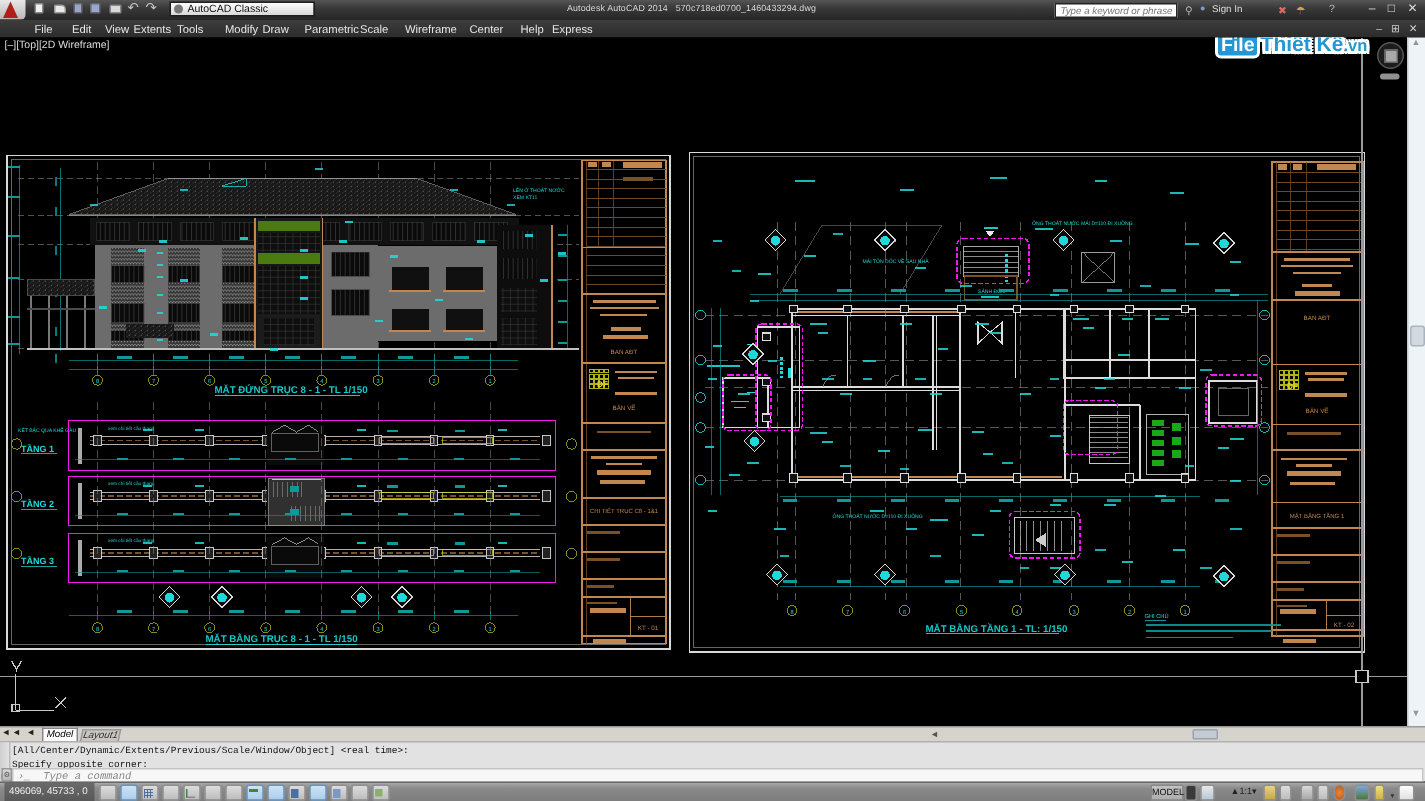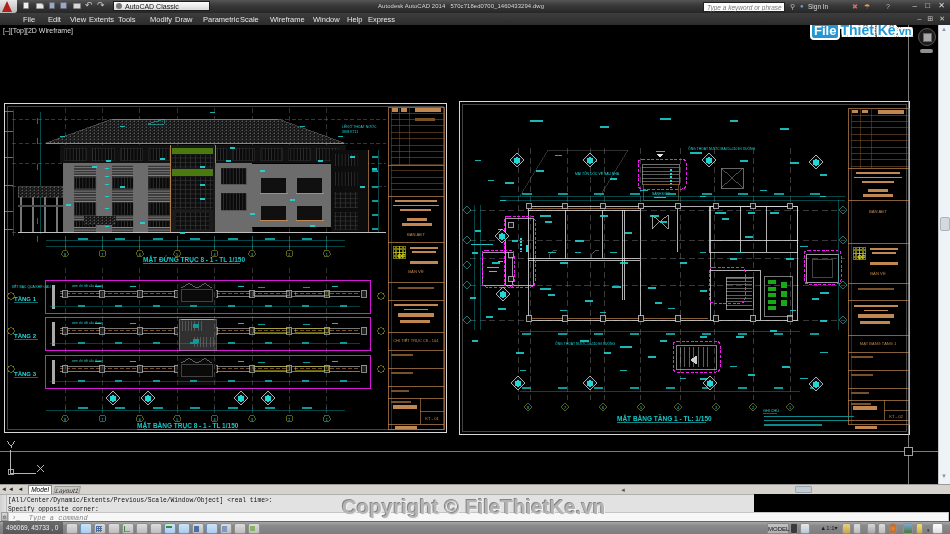--- a/index.html
+++ b/index.html
@@ -66,21 +66,21 @@
     background:#fcfcfc; border:1px solid #888; border-bottom:none;
     font-size:6.5px; font-style:italic; text-align:center; line-height:8px; color:#000; }
   #tablayout { position:absolute; left:54px; top:0.5px; width:26px; height:9px;
     background:#c9c6bf; border:1px solid #999; border-bottom:none;
     font-size:6.5px; font-style:italic; text-align:center; line-height:8px; color:#333;
     transform:skewX(-12deg); }
   #hsl { position:absolute; left:620px; top:2px; color:#555; font-size:6px; }
   #hthumb { position:absolute; left:795px; top:1px; width:17px; height:7px;
     background:#c4cbd2; border:1px solid #9aa4ae; border-radius:1px; }
   
-  #cmdarea { position:absolute; left:0; top:494px; width:754px; height:27px;
+  #cmdarea { position:absolute; left:0; top:494px; width:950px; height:27px;
     background:#e2e2e2; border-top:1px solid #b0b0b0; }
   #cmdhist { position:absolute; left:8px; top:2px; font-family:"Liberation Mono",monospace;
     font-size:6.3px; line-height:8.5px; color:#111; white-space:pre; }
   #cmdgrip { position:absolute; left:0; top:0; width:7px; height:27px;
     background:linear-gradient(90deg,#cfcfcf,#e2e2e2); border-right:1px solid #bbb; }
   #cmdinput { position:absolute; left:8px; top:17px; width:941px; height:10px;
     background:#f7f7f7; border:1px solid #c5c5c5; }
   #cmdprompt { position:absolute; left:12px; top:18.5px; font-size:7px; color:#888;
     font-style:italic; font-family:"Liberation Mono",monospace; }
   #cmdico { position:absolute; left:1px; top:18px; width:6px; height:8px; color:#557;
@@ -132,21 +132,21 @@
     <span style="left:23px">File</span>
     <span style="left:48px">Edit</span>
     <span style="left:70px">View</span>
     <span style="left:89px">Extents</span>
     <span style="left:118px">Tools</span>
     <span style="left:150px">Modify</span>
     <span style="left:175px">Draw</span>
     <span style="left:203px">Parametric</span>
     <span style="left:240px">Scale</span>
     <span style="left:270px">Wireframe</span>
-    <span style="left:313px">Window</span>
+    <span style="left:313px">Center</span>
     <span style="left:347px">Help</span>
     <span style="left:368px">Express</span>
     <div id="docbtns">– ⊞ ✕</div>
   </div>
 
   <div id="canvas">
     <svg id="dwg" width="938" height="459" viewBox="0 25 938 459" shape-rendering="crispEdges">
 <defs>
 <pattern id="roofh" width="4" height="3" patternUnits="userSpaceOnUse">
   <rect width="4" height="3" fill="#181818"></rect>
@@ -1035,21 +1035,20 @@
 
   <div id="cmdarea">
     <div id="cmdgrip"></div>
     <div id="cmdhist">[All/Center/Dynamic/Extents/Previous/Scale/Window/Object] &lt;real time&gt;:
 Specify opposite corner:</div>
     <div id="cmdinput"></div>
     <div id="cmdico">▸</div>
     <div style="position:absolute; left:1px; top:17px; width:7px; height:9px; background:linear-gradient(#d8d8d8,#b8b8b8); border:1px solid #999; font-size:5px; color:#555; text-align:center; line-height:8px">⚙</div>
     <div id="cmdprompt">›_ &nbsp;Type a command</div>
   </div>
-  <div id="watermark">Copyright © FileThietKe.vn</div>
 
   <div id="statusbar">
     <div id="coords">496069, 45733 , 0</div>
     <div class="sbtn" style="left:66px"></div>
     <div class="sbtn on" style="left:80px"></div>
     <div class="sbtn" style="left:94px"></div>
     <div class="sbtn" style="left:108px"></div>
     <div class="sbtn" style="left:122px"></div>
     <div class="sbtn" style="left:136px"></div>
     <div class="sbtn" style="left:150px"></div>

